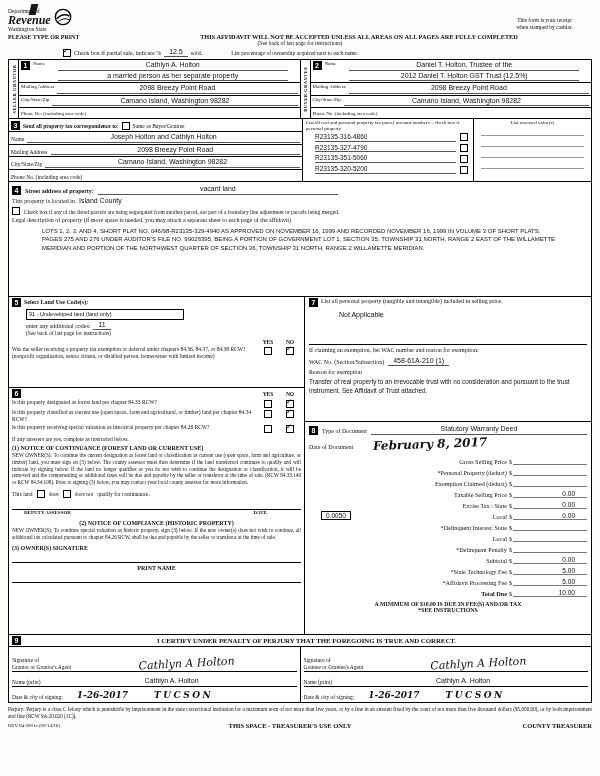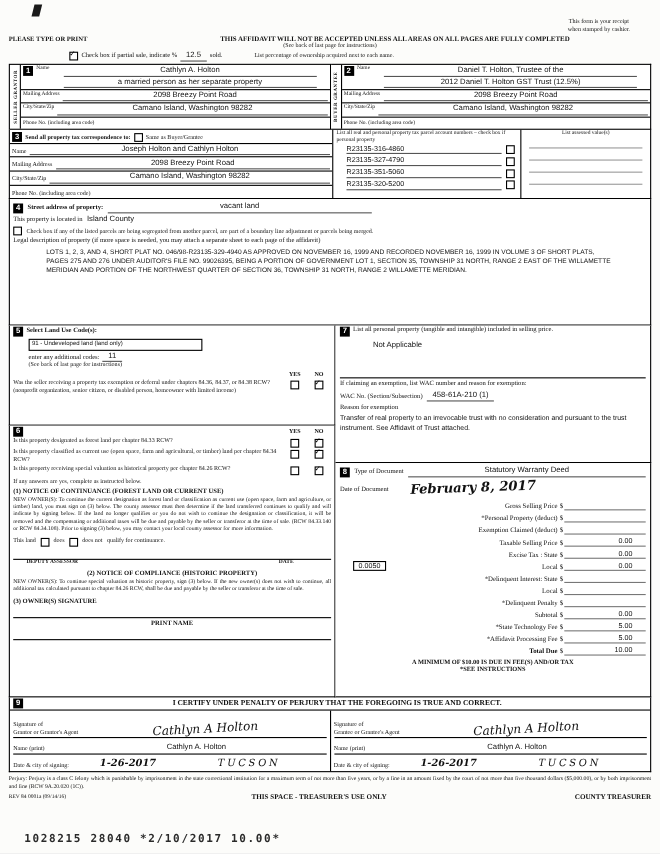--- a/index.html
+++ b/index.html
@@ -119,42 +119,54 @@
   
   .sect9{border:1px solid #000;border-top:none;background:#fff}
   .s9head{display:flex;align-items:center;gap:4px;border-bottom:1px solid #000;padding:1px 3px}
   .statement{flex:1;text-align:center;font-size:6.8px;font-weight:bold}
   .s9cols{display:flex}
   .s9half{flex:1;padding:1px 3px}
   .s9half+.s9half{border-left:1px solid #000}
   .sigline{display:flex;align-items:flex-end;border-bottom:1px solid #000;height:22px;gap:6px;padding-bottom:1px}
   .siglabel{font-size:5.5px;line-height:1.2}
   .signame{font-size:11px;flex:1;text-align:center;transform:rotate(-3deg);display:inline-block}
-  .s9row{display:flex;gap:20px;align-items:flex-end;border-bottom:1px solid #000;min-height:12px;padding:1px 0}
+  .s9row{display:flex;gap:6px;align-items:flex-end;border-bottom:1px solid #000;min-height:12px;padding:1px 0}
   .s9row.lastr{border-bottom:none}
   .s9row .lbl{font-size:5.5px}
   .s9row .typed{flex:1;text-align:center}
   .hdate{font-size:9px;margin-left:8px;font-weight:bold}
-  .hcity{font-size:9px;letter-spacing:2.5px;margin-left:36px;font-weight:normal}
+  .hcity{font-size:9px;letter-spacing:2.5px;margin-left:20px;font-weight:bold}
   
   .perjury{font-size:5.2px;line-height:1.3;margin-top:3px;text-align:justify}
   .revrow{display:flex;align-items:center;margin-top:2px}
   .rev{font-size:5px;width:130px}
   .space{flex:1;text-align:center;font-size:6.5px;font-weight:bold}
   .treas{width:150px;text-align:right;font-size:6.5px;font-weight:bold}
   .stamp{position:absolute;left:22px;bottom:8px;font-family:"DejaVu Sans Mono",monospace;font-weight:bold;font-size:10px;letter-spacing:1.5px;color:#2a2a2a}
 </style>
 </head>
 <body>
 
 <div class="page">
   <div class="corner-mark"></div>
   <div class="inner">
 
     <div class="hdr">
+      <div class="logo">
+        <div>
+          <div class="logo-dept">Department of</div>
+          <div class="logo-rev">Revenue</div>
+          <div class="logo-state">Washington State</div>
+        </div>
+        <svg viewBox="0 0 20 20" width="18" height="18">
+          <circle cx="10" cy="10" r="8.5" fill="none" stroke="#000" stroke-width="1.6"></circle>
+          <path d="M3 12 Q10 5 17 9" stroke="#000" fill="none" stroke-width="1.6"></path>
+          <path d="M5 15 Q11 10 17 13" stroke="#000" fill="none" stroke-width="1.1"></path>
+        </svg>
+      </div>
       <div class="hdr-center">
       </div>
       <div class="receipt">
         <div>This form is your receipt</div>
         <div>when stamped by cashier.</div>
       </div>
     </div>
     <div class="hdr2">
       <span class="please">PLEASE TYPE OR PRINT</span>
       <span class="warning">THIS AFFIDAVIT WILL NOT BE ACCEPTED UNLESS ALL AREAS ON ALL PAGES ARE FULLY COMPLETED</span>
@@ -533,14 +545,13 @@
     </div>
 
     <div class="perjury">Perjury: Perjury is a class C felony which is punishable by imprisonment in the state correctional institution for a maximum term of not more than five years, or by a fine in an amount fixed by the court of not more than five thousand dollars ($5,000.00), or by both imprisonment and fine (RCW 9A.20.020 (1C)).</div>
     <div class="revrow">
       <span class="rev">REV 84 0001a (09/14/16)</span>
       <span class="space">THIS SPACE - TREASURER'S USE ONLY</span>
       <span class="treas">COUNTY TREASURER</span>
     </div>
   </div>
 
-  <div class="stamp">1028215 28040 *2/10/2017 10.00*</div>
 </div>
 
 </body></html>

